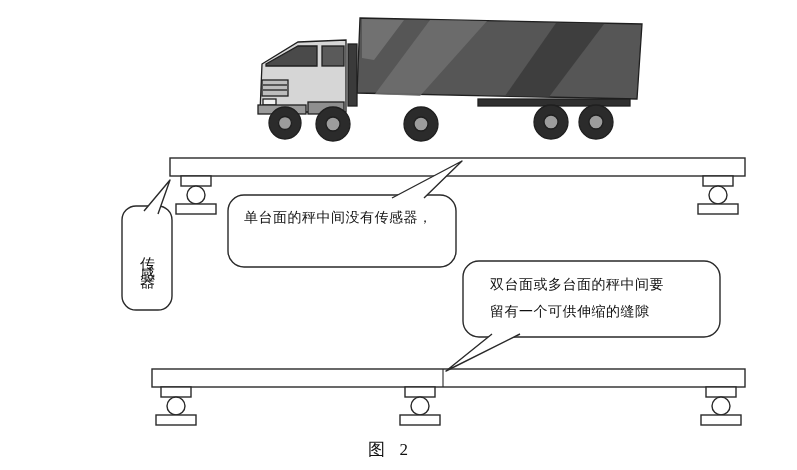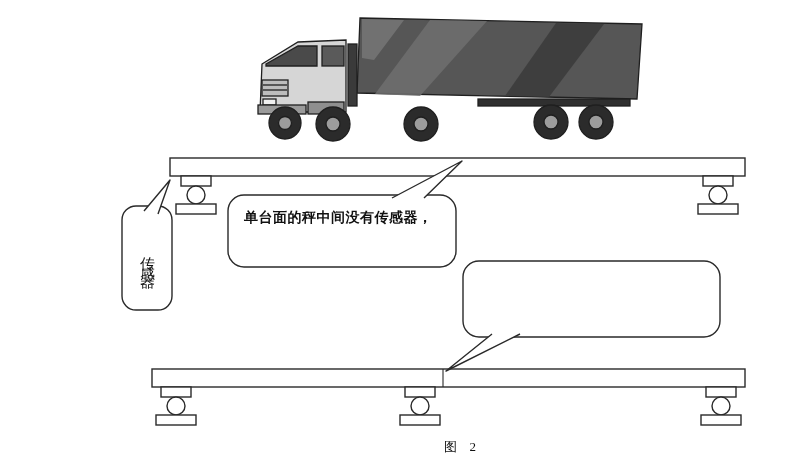--- a/index.html
+++ b/index.html
@@ -18,29 +18,29 @@
   .text-abs { position: absolute; color: #111111; }
 
   .sensor-label {
     left: 122px; top: 206px; width: 50px; height: 104px;
     display: flex; align-items: center; justify-content: center;
     writing-mode: vertical-rl; text-orientation: upright;
     letter-spacing: 9px;
     font-size: 15px;
   }
 
-  .callout-text { font-size: 14px; line-height: 27px; letter-spacing: 0.5px; font-weight: bold; }
+  .callout-text { font-size: 14px; line-height: 27px; letter-spacing: 0.5px; }
   .callout-single { left: 244px; top: 204px; width: 208px; }
   .callout-multi  { left: 490px; top: 271px; width: 222px; }
 
   .caption {
     left: 368px; top: 438px; width: 110px;
-    text-align: right;
+    text-align: left;
     font-family: "Liberation Serif", serif;
-    font-size: 13px;
+    font-size: 17px;
     letter-spacing: 2px;
     white-space: pre;
   }
 </style>
 </head>
 <body>
 
 <div class="canvas">
 
   <svg width="797" height="470" viewBox="0 0 797 470">
@@ -139,16 +139,20 @@
       </g>
     </g>
   </svg>
 
   <div class="text-abs sensor-label">传感器</div>
 
   <div class="text-abs callout-text callout-single">
     <div>单台面的秤中间没有传感器，</div>
   </div>
 
+  <div class="text-abs callout-text callout-multi">
+    <div>双台面或多台面的秤中间要</div>
+    <div>留有一个可供伸缩的缝隙</div>
+  </div>
 
   <div class="text-abs caption">图  2</div>
 
 </div>
 
 </body></html>

